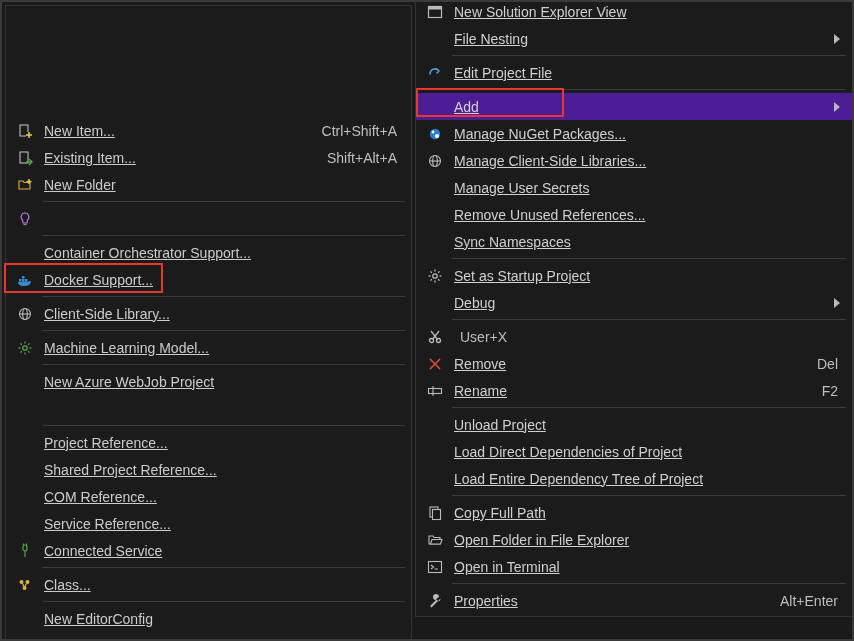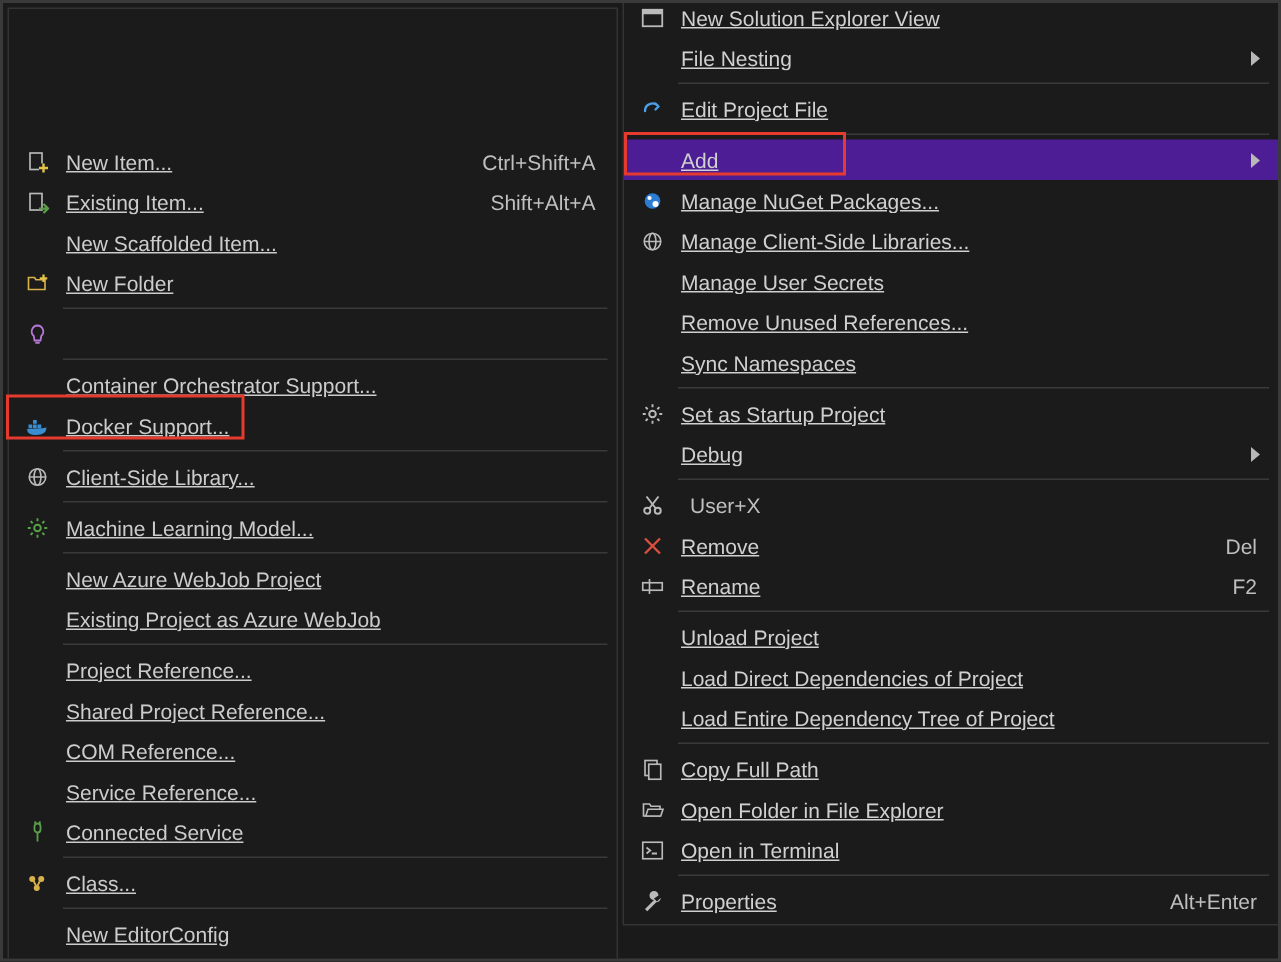--- a/index.html
+++ b/index.html
@@ -21,21 +21,21 @@
     .menu-panel {
       background: #1b1b1b;
       position: absolute;
       border: 1px solid #333;
     }
     .left-menu {
       left: 3px;
       top: 3px;
       width: 407px;
       height: 635px;
-      padding-top: 88px;
+      padding-top: 111px;
     }
     .right-menu {
       left: 413px;
       top: -5px;
       width: 438px;
       height: 620px;
       z-index: 2;
     }
     .menu-item {
       display: flex;
@@ -343,24 +343,20 @@
     <span class="icon-col">
       <svg class="icon" viewBox="0 0 16 16">
           <rect x="3" y="2" width="8" height="11" fill="none" stroke="#bababa" stroke-width="1.1"></rect>
           <path d="M9 12 L15 12 M12 9 L15 12 L12 15" fill="none" stroke="#5aa04a" stroke-width="1.5"></path>
         </svg>
     </span>
     <span class="label-col">Existing Item...</span>
     <span class="accel-col">Shift+Alt+A</span>
   </div>
 
-  <div class="menu-item">
-    <span class="icon-col"></span>
-    <span class="label-col">New Scaffolded Item...</span>
-  </div>
 
   <div class="menu-item">
     <span class="icon-col">
       <svg class="icon" viewBox="0 0 16 16">
           <path d="M2 4 L6 4 L7 5.5 L13 5.5 L13 12 L2 12 Z" fill="none" stroke="#d8b14a" stroke-width="1.1"></path>
           <line x1="12" y1="2" x2="12" y2="7" stroke="#e6c44a" stroke-width="1.5"></line>
           <line x1="9.5" y1="4.5" x2="14.5" y2="4.5" stroke="#e6c44a" stroke-width="1.5"></line>
         </svg>
     </span>
     <span class="label-col">New Folder</span>
@@ -433,21 +429,20 @@
 
   <div class="separator"></div>
 
   <div class="menu-item">
     <span class="icon-col"></span>
     <span class="label-col">New Azure WebJob Project</span>
   </div>
 
   <div class="menu-item">
     <span class="icon-col"></span>
-    <span class="label-col">Existing Project as Azure WebJob</span>
   </div>
 
   <div class="separator"></div>
 
   <div class="menu-item">
     <span class="icon-col"></span>
     <span class="label-col">Project Reference...</span>
   </div>
 
   <div class="menu-item">

